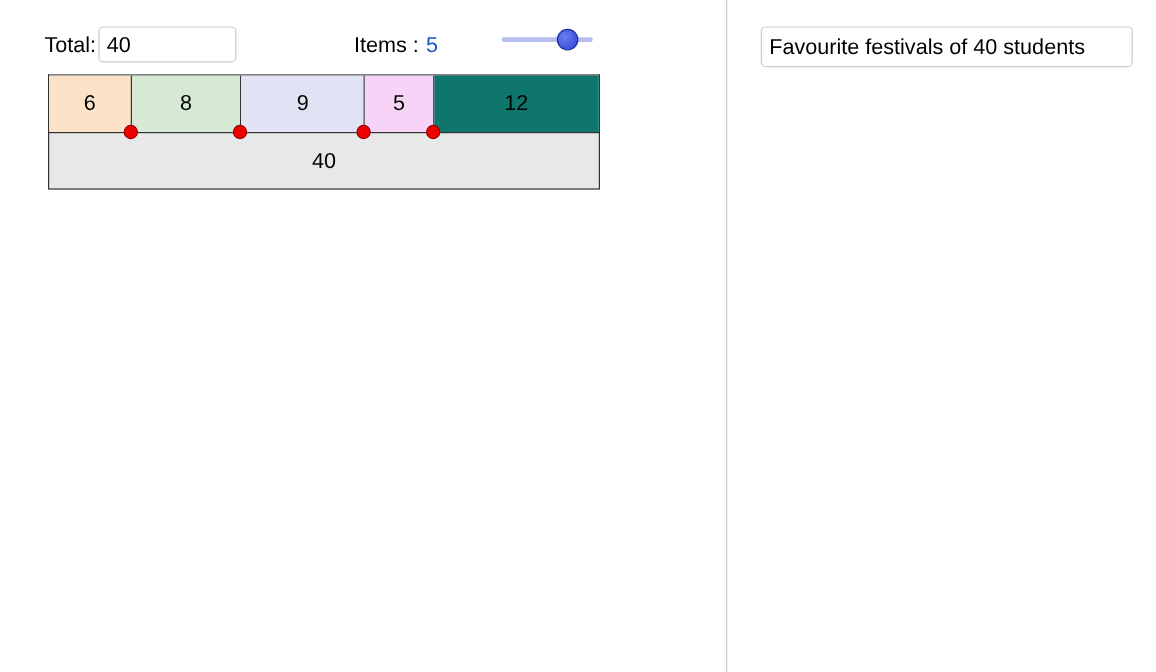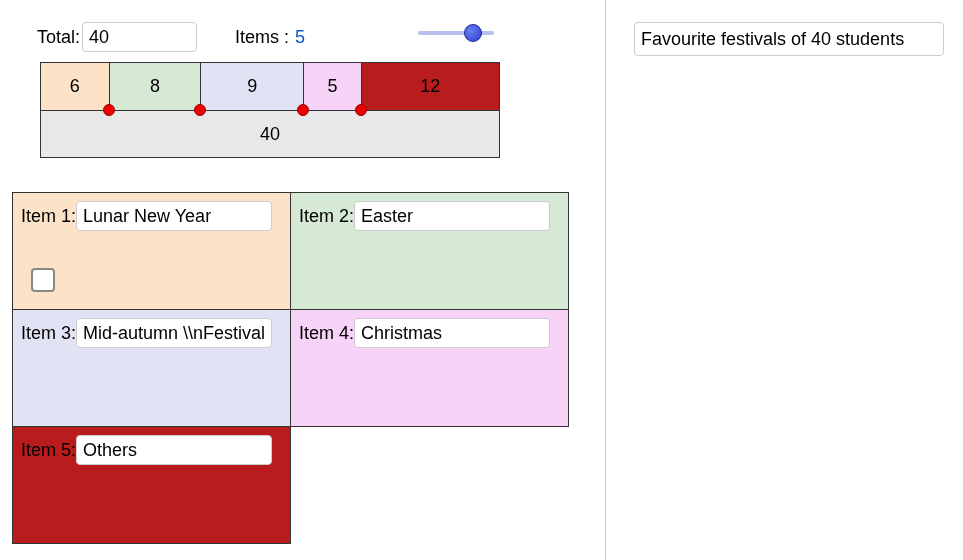--- a/index.html
+++ b/index.html
@@ -47,21 +47,21 @@
   .label { display:inline-block; }
   input.text {
     border: 1px solid #ccc;
     border-radius: 4px;
     height: 30px;
     padding: 2px 6px;
     font-size: 18px;
     background:#fff;
   }
   .total-input { width: 115px; margin-left:2px;}
-  .items-label { margin-left: 38px; text-align: right; }
+  .items-label { margin-left: 98px; text-align: right; }
   .items-value { color: #1155cc; margin-left: 6px; }
   
   .slider-wrap {
     position: absolute;
     left: 418px;
     top: 28px;
     width: 76px;
     height: 10px;
   }
   .slider-track {
@@ -108,21 +108,21 @@
     display:flex;
     align-items:center;
     justify-content:center;
     position:relative;
   }
   .seg:last-child { border-right:none; }
   .c1{background:#fce2c7;}
   .c2{background:#d6e9d5;}
   .c3{background:#e2e2f5;}
   .c4{background:#f7d3f7;}
-  .c5{background:#b91c1c;justify-content:center;}
+  .c5{background:#0f766e;justify-content:center;}
   .handle {
     position:absolute;
     bottom:-6px;
     right:-6px;
     width:12px;height:12px;
     background:#e00;
     border-radius:50%;
     border:1px solid #900;
     cursor:ew-resize;
     z-index:2;
@@ -201,33 +201,20 @@
         </div>
         <div class="seg c5" style="width: 30%;">
           <span>12</span>
         </div>
       </div>
     <div class="bar-bottom-row">
       <span>40</span>
     </div>
   </div>
 
-  <div class="item-grid" id="item-grid">
-      <div class="grid-row">
-        <div class="cell c1"><span class="cell-label">Item 1:</span><input class="text" value="Lunar New Year" style=""><input type="checkbox" class="chk" style=""></div>
-        <div class="cell c2"><span class="cell-label">Item 2:</span><input class="text" value="Easter" style=""></div>
-      </div>
-      <div class="grid-row">
-        <div class="cell c3"><span class="cell-label">Item 3:</span><input class="text" value="Mid-autumn \\nFestival" style=""></div>
-        <div class="cell c4"><span class="cell-label">Item 4:</span><input class="text" value="Christmas" style=""></div>
-      </div>
-      <div class="grid-row">
-        <div class="cell c5"><span class="cell-label">Item 5:</span><input class="text" value="Others" style=""></div>
-      </div>
-    </div>
 </div>
 
 <div class="divider"></div>
 
 <div class="right-pane">
   <div class="title-input">
     <input class="text" style="width: 100%; height: 34px;" value="Favourite festivals of 40 students">
   </div>
 </div>
 

